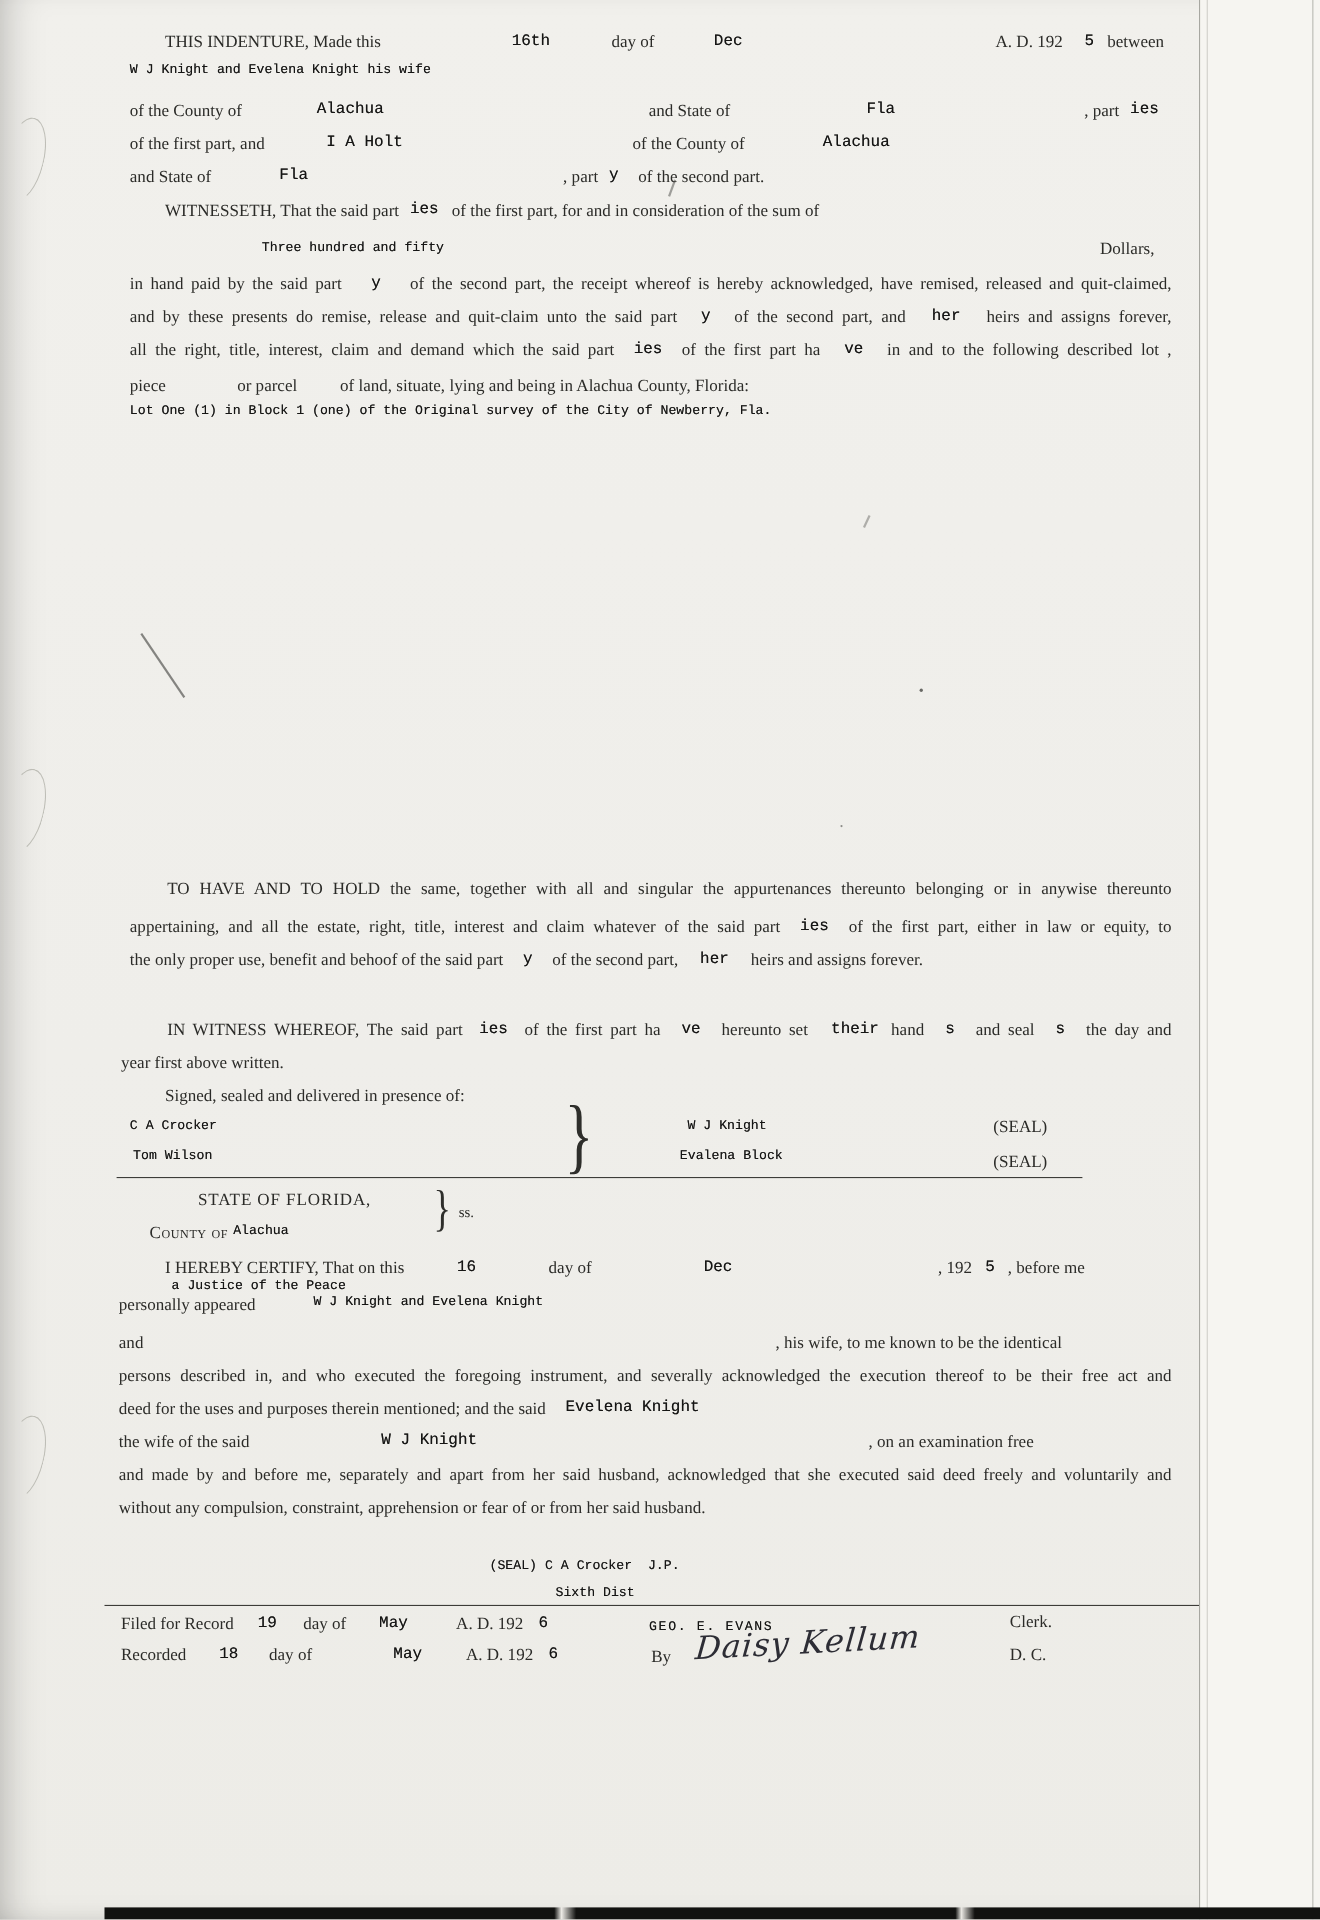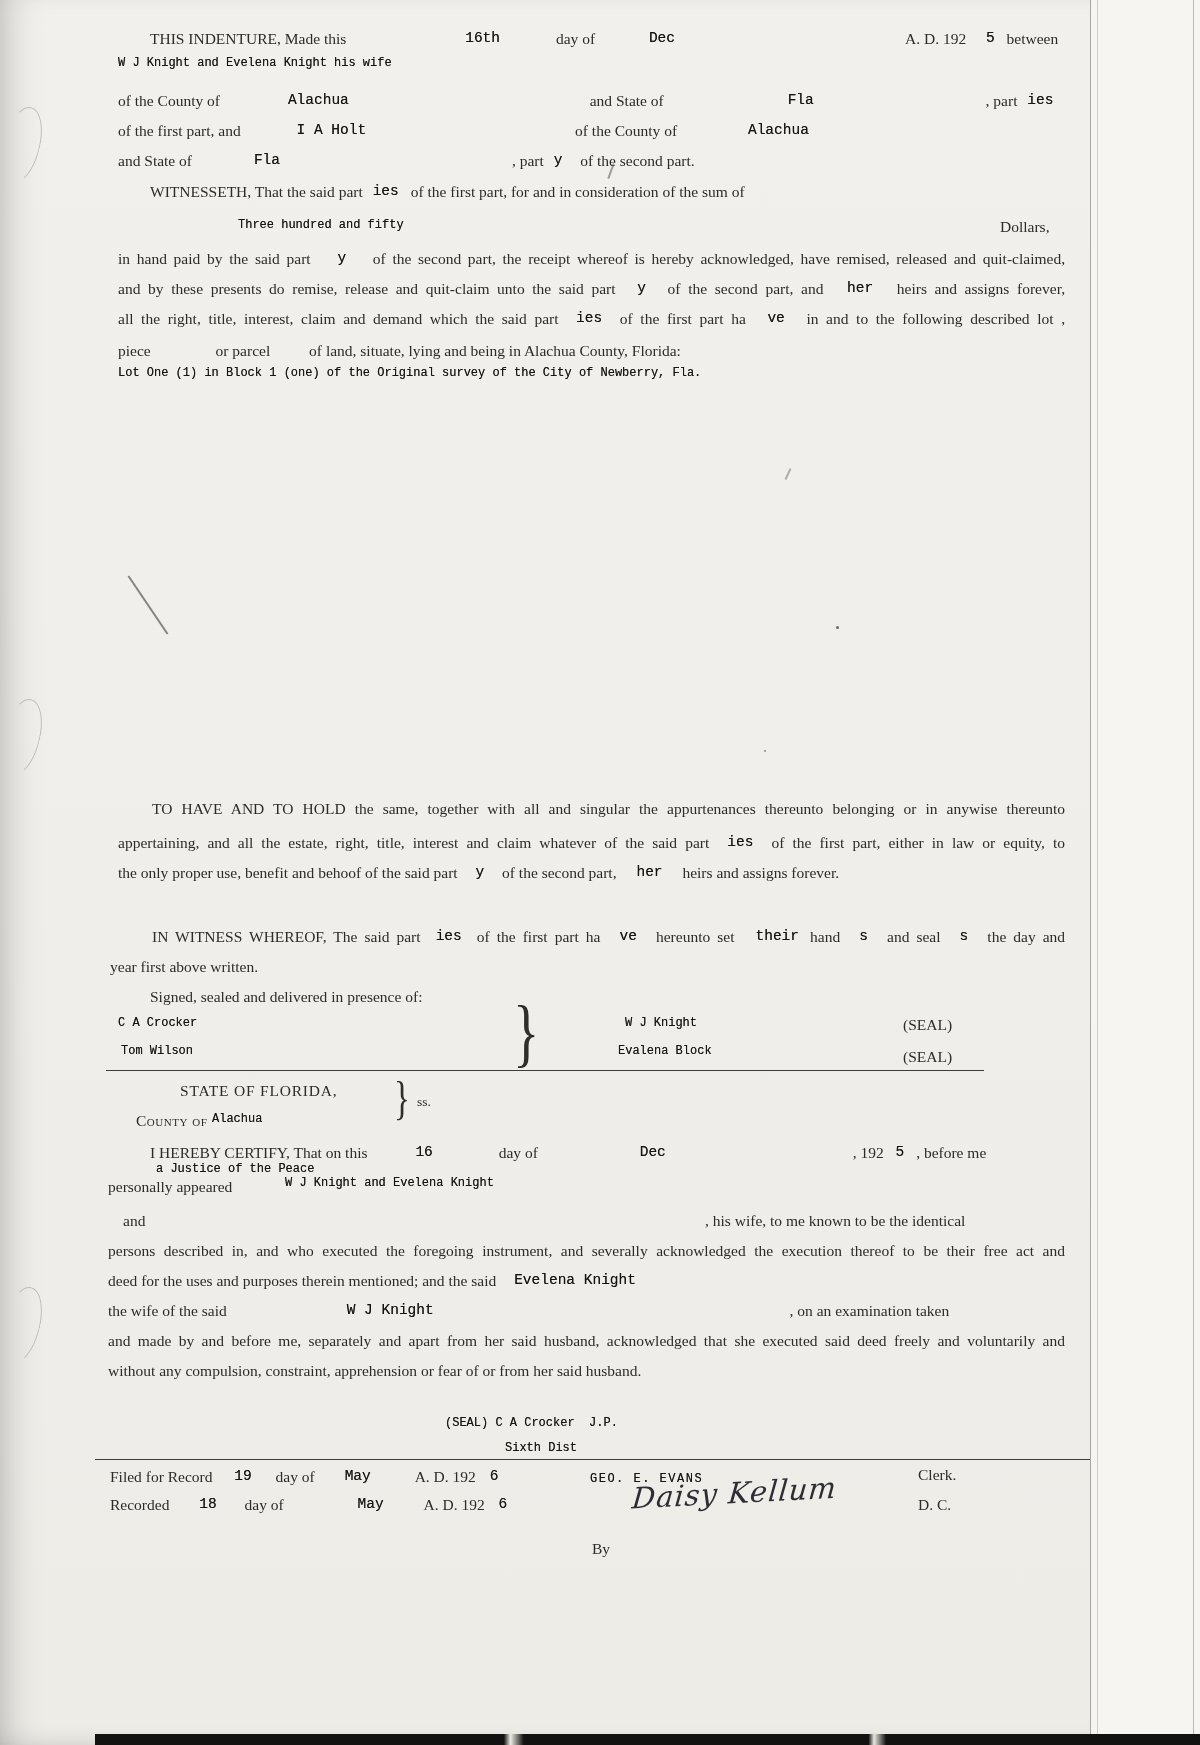--- a/index.html
+++ b/index.html
@@ -184,34 +184,34 @@
     <span class="fs" style="margin-left:62px;">day of</span>
     <span class="fm" style="margin-left:98px;">Dec</span>
     <span class="fs" style="margin-left:183px;">, 192</span>
     <span class="fm" style="margin-left:8px;">5</span>
     <span class="fs" style="margin-left:8px;">, before me</span>
   </div>
   <span class="m" style="left:156px;top:1162px;">a Justice of the Peace</span>
   <span class="s" style="left:108px;top:1178px;">personally appeared</span>
   <span class="m" style="left:285px;top:1176px;">W J Knight and Evelena Knight</span>
 
-  <span class="s" style="left:123px;top:1212px;">and</span>
+  <span class="s" style="left:108px;top:1212px;">and</span>
   <span class="s" style="left:705px;top:1212px;">, his wife, to me known to be the identical</span>
 
   <div class="just" style="top:1242px;left:108px;width:957px;">
     <span>persons described in, and who executed the foregoing instrument, and severally acknowledged the execution thereof to be their free act and</span>
   </div>
   <div class="fl" style="left:108px;top:1272px;">
     <span class="fs">deed for the uses and purposes therein mentioned; and the said</span>
     <span class="fm" style="margin-left:14px;">Evelena Knight</span>
   </div>
   <div class="fl" style="left:108px;top:1302px;">
     <span class="fs">the wife of the said</span>
     <span class="fm" style="margin-left:116px;">W J Knight</span>
-    <span class="fs" style="margin-left:352px;">, on an examination taken</span>
+    <span class="fs" style="margin-left:352px;">, on an examination free</span>
   </div>
   <div class="just" style="top:1332px;left:108px;width:957px;">
     <span>and made by and before me, separately and apart from her said husband, acknowledged that she executed said deed freely and voluntarily and</span>
   </div>
   <span class="s" style="left:108px;top:1362px;">without any compulsion, constraint, apprehension or fear of or from her said husband.</span>
 
   <span class="m" style="left:445px;top:1416px;">(SEAL) C A Crocker  J.P.</span>
   <span class="m" style="left:505px;top:1441px;">Sixth Dist</span>
 
   <div class="hr" style="left:95px;top:1459px;width:995px;"></div>
@@ -228,17 +228,17 @@
   <span class="s" style="left:918px;top:1466px;">Clerk.</span>
 
   <div class="fl" style="left:110px;top:1496px;">
     <span class="fs">Recorded</span>
     <span class="fm" style="margin-left:26px;">18</span>
     <span class="fs" style="margin-left:24px;">day of</span>
     <span class="fm" style="margin-left:70px;">May</span>
     <span class="fs" style="margin-left:36px;">A. D. 192</span>
     <span class="fm" style="margin-left:10px;">6</span>
   </div>
-  <span class="s" style="left:592px;top:1540px;text-align:right;">By</span>
+  <span class="s" style="left:592px;top:1498px;text-align:right;">By</span>
   <span class="sig" style="left:632px;top:1476px;">Daisy Kellum</span>
   <span class="s" style="left:918px;top:1496px;">D. C.</span>
 
 </div>
 
 </body></html>

